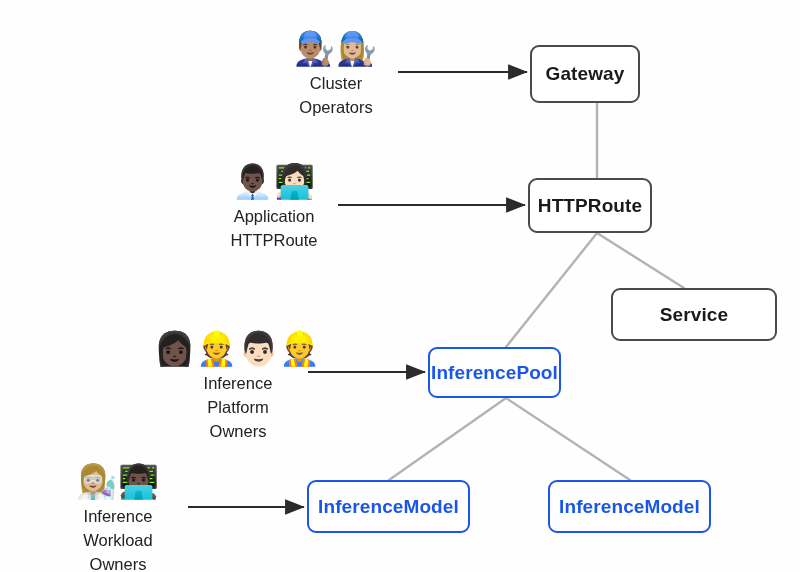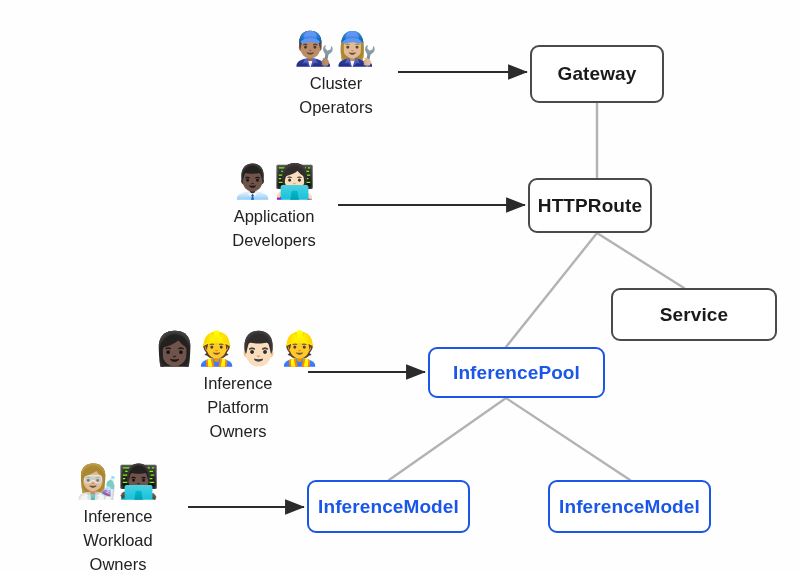--- a/index.html
+++ b/index.html
@@ -86,37 +86,37 @@
       </g>
     <g id="persona-arrows">
         <line x1="398" y1="72" x2="527" y2="72" stroke="#2b2b2b" stroke-width="2.2" marker-end="url(#arrowhead)"></line>
         <line x1="338" y1="205" x2="525" y2="205" stroke="#2b2b2b" stroke-width="2.2" marker-end="url(#arrowhead)"></line>
         <line x1="308" y1="372" x2="425" y2="372" stroke="#2b2b2b" stroke-width="2.2" marker-end="url(#arrowhead)"></line>
         <line x1="188" y1="507" x2="304" y2="507" stroke="#2b2b2b" stroke-width="2.2" marker-end="url(#arrowhead)"></line>
       </g>
   </svg>
 
   <div id="nodes-root">
-      <div class="node node-default" style="left: 530px; top: 45px; width: 134px; height: 58px; font-size: 19px;">Gateway</div>
+      <div class="node node-default" style="left: 530px; top: 45px; width: 110px; height: 58px; font-size: 19px;">Gateway</div>
       <div class="node node-default" style="left: 528px; top: 178px; width: 124px; height: 55px; font-size: 19px; text-align: center;">HTTPRoute</div>
       <div class="node node-default" style="left: 611px; top: 288px; width: 166px; height: 53px; font-size: 19px;">Service</div>
-      <div class="node node-accent" style="left: 428px; top: 347px; width: 177px; height: 51px; font-size: 19px;">InferencePool</div>
+      <div class="node node-accent" style="left: 428px; top: 347px; width: 133px; height: 51px; font-size: 19px;">InferencePool</div>
       <div class="node node-accent" style="left: 307px; top: 480px; width: 163px; height: 53px; font-size: 19px;">InferenceModel</div>
       <div class="node node-accent" style="left: 548px; top: 480px; width: 163px; height: 53px; font-size: 19px;">InferenceModel</div>
     </div>
   <div id="personas-root">
       <div class="persona" style="left: 282px; top: 30px; width: 108px;">
         <div class="persona-emoji">👨🏽‍🔧👩🏼‍🔧</div>
         <div class="persona-label">Cluster
 Operators</div>
       </div>
       <div class="persona" style="left: 218px; top: 163px; width: 112px;">
         <div class="persona-emoji">👨🏿‍💼👩🏻‍💻</div>
         <div class="persona-label">Application
-Developers</div>
+HTTPRoute</div>
       </div>
       <div class="persona" style="left: 178px; top: 330px; width: 120px;">
         <div class="persona-emoji">👩🏿‍👷👨🏻‍👷</div>
         <div class="persona-label">Inference
 Platform Owners</div>
       </div>
       <div class="persona" style="left: 58px; top: 463px; width: 120px;">
         <div class="persona-emoji">👩🏼‍🔬👨🏿‍💻</div>
         <div class="persona-label">Inference
 Workload Owners</div>

